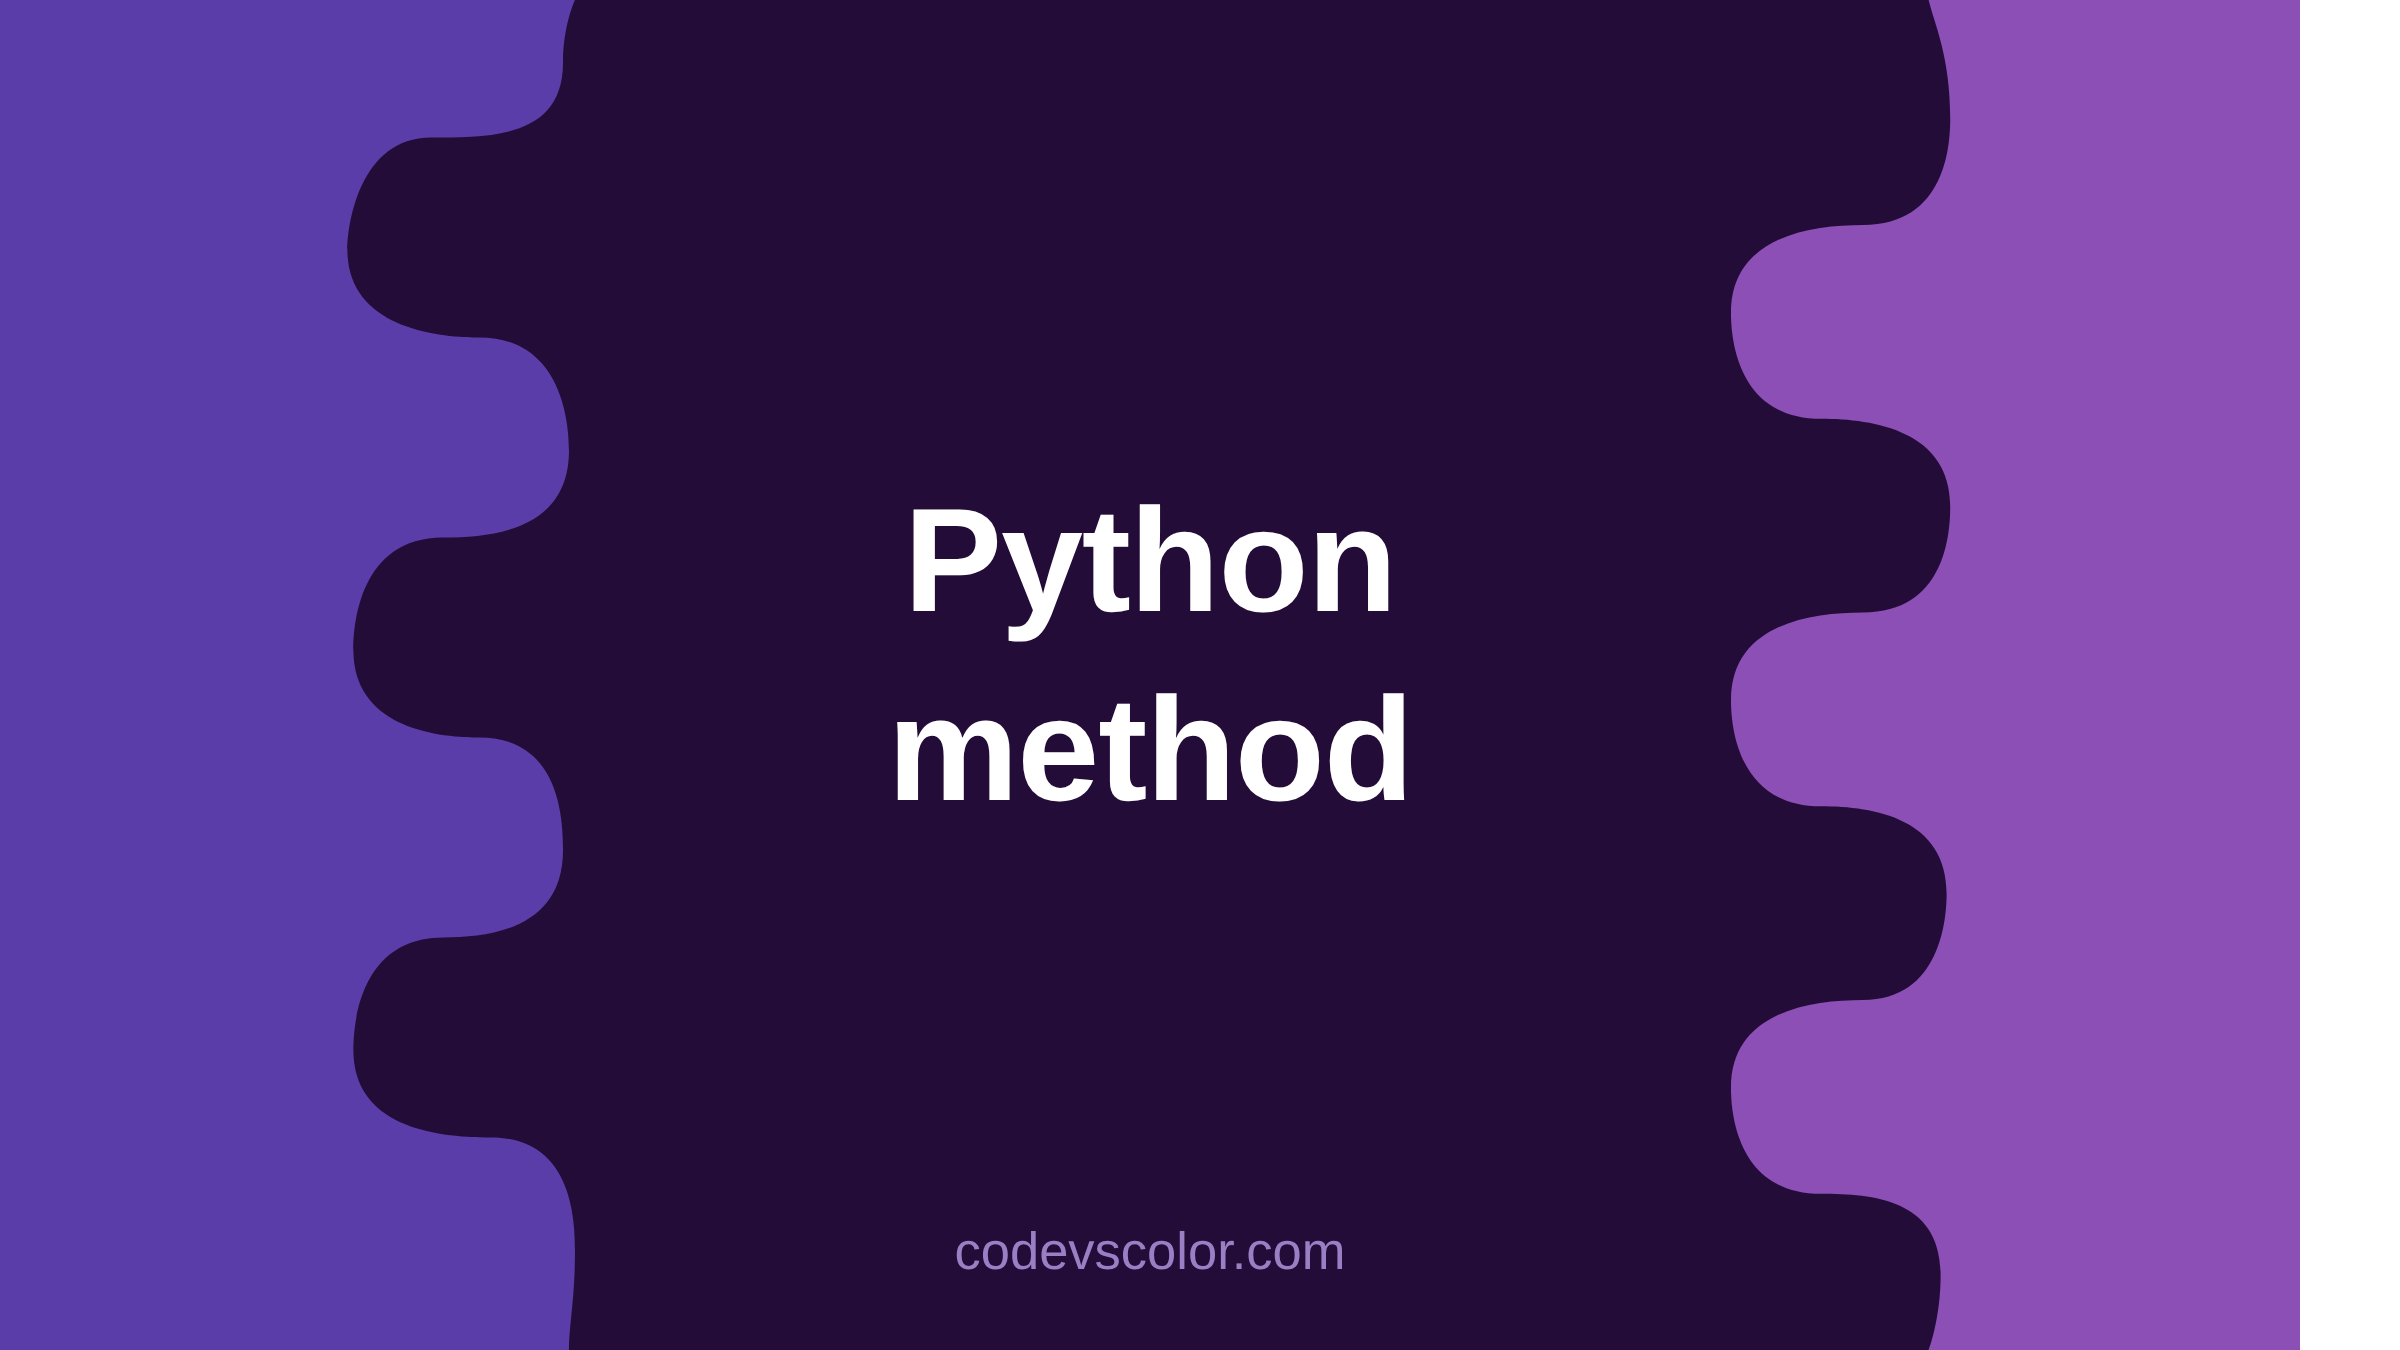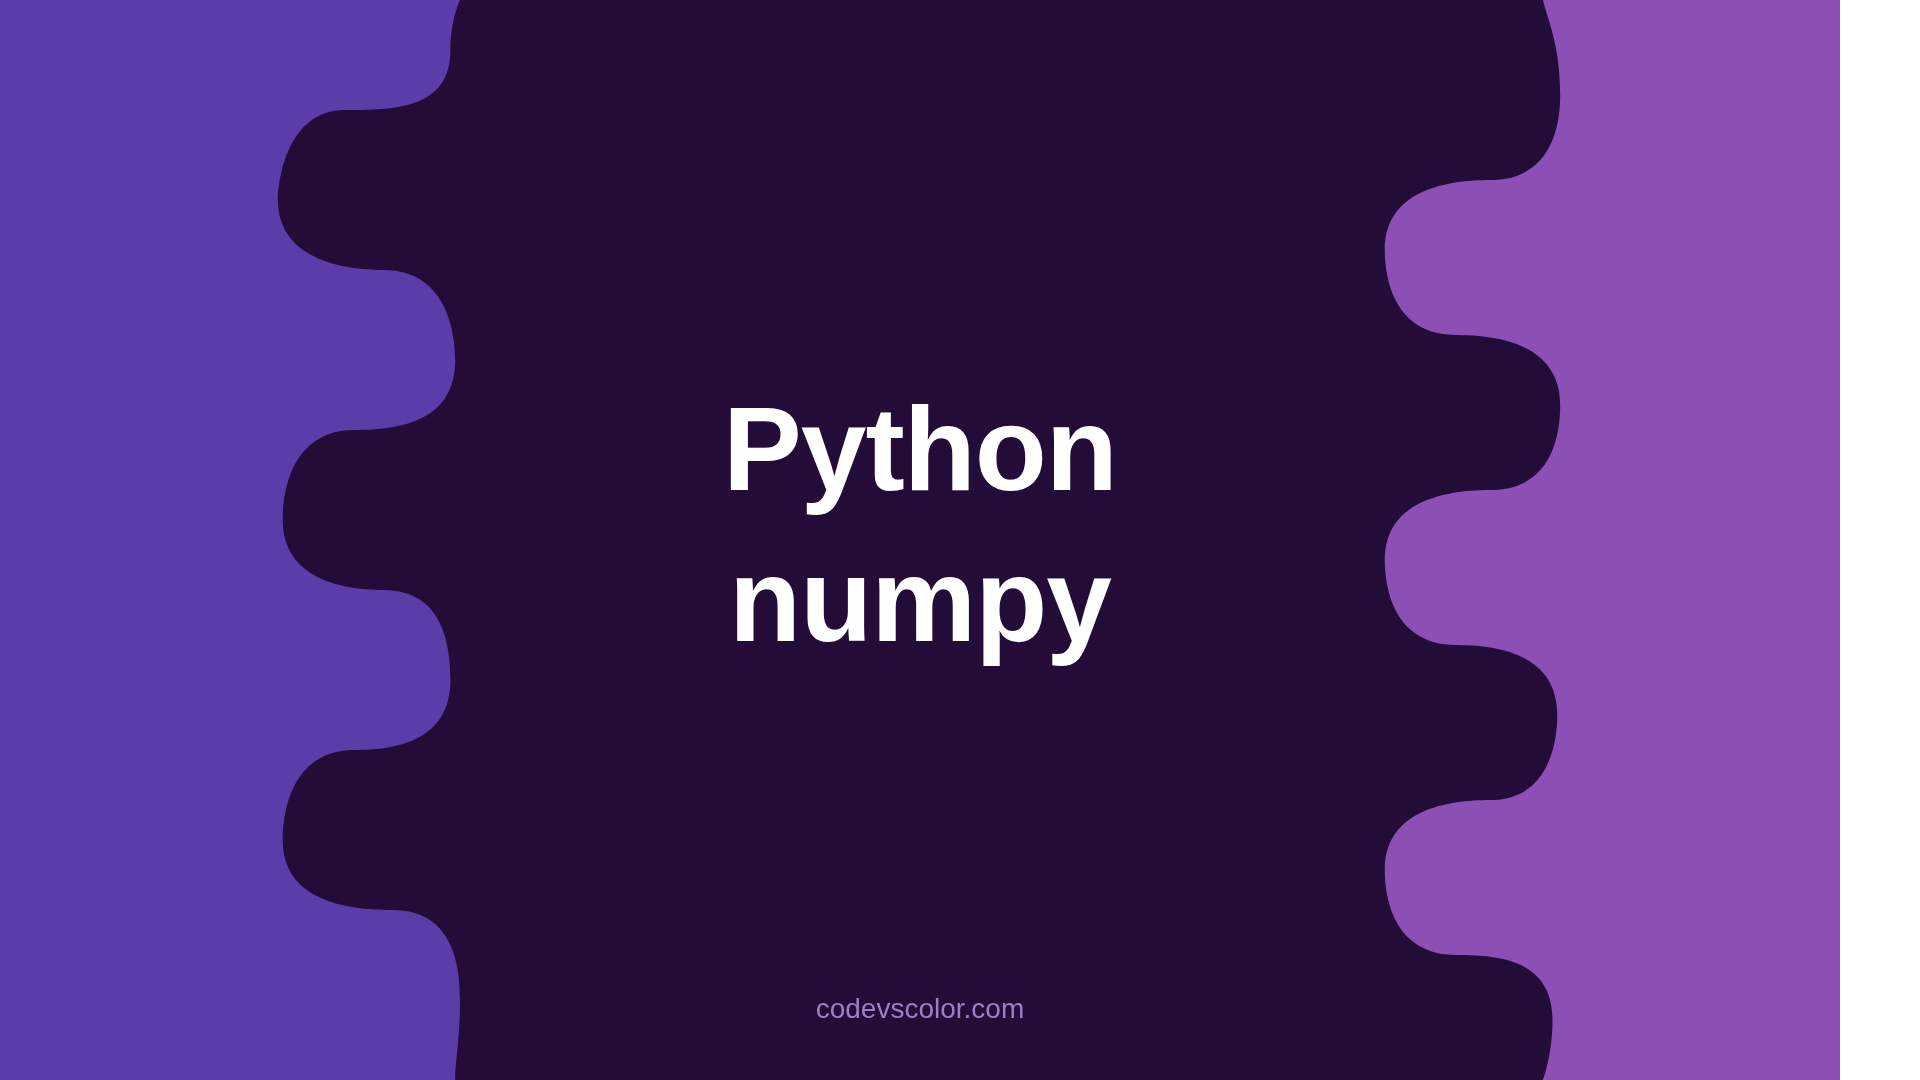--- a/index.html
+++ b/index.html
@@ -63,21 +63,21 @@
       font-weight: 700;
       line-height: 1.28;
       letter-spacing: -1px;
     }
     .attribution {
       position: absolute;
       bottom: 55px;
       left: 50%;
       transform: translateX(-50%);
       color: #9b7fc4;
-      font-size: 28px;
+      font-size: 42px;
       font-weight: 500;
       z-index: 10;
     }
   </style>
 </head>
 <body>
 
 <div class="canvas">
   <div class="left-panel"></div>
   <div class="right-panel"></div>
@@ -116,18 +116,18 @@
         C 1625 180 1628 115 1628 95
         C 1628 45 1615 20 1610 0
         Z
       "></path>
     </svg>
   </div>
 
   <div class="content">
     <div class="title">
       <div>Python</div>
-      <div>numpy</div>
+      <div>method</div>
     </div>
   </div>
 
   <div class="attribution">codevscolor.com</div>
 </div>
 
 </body></html>

